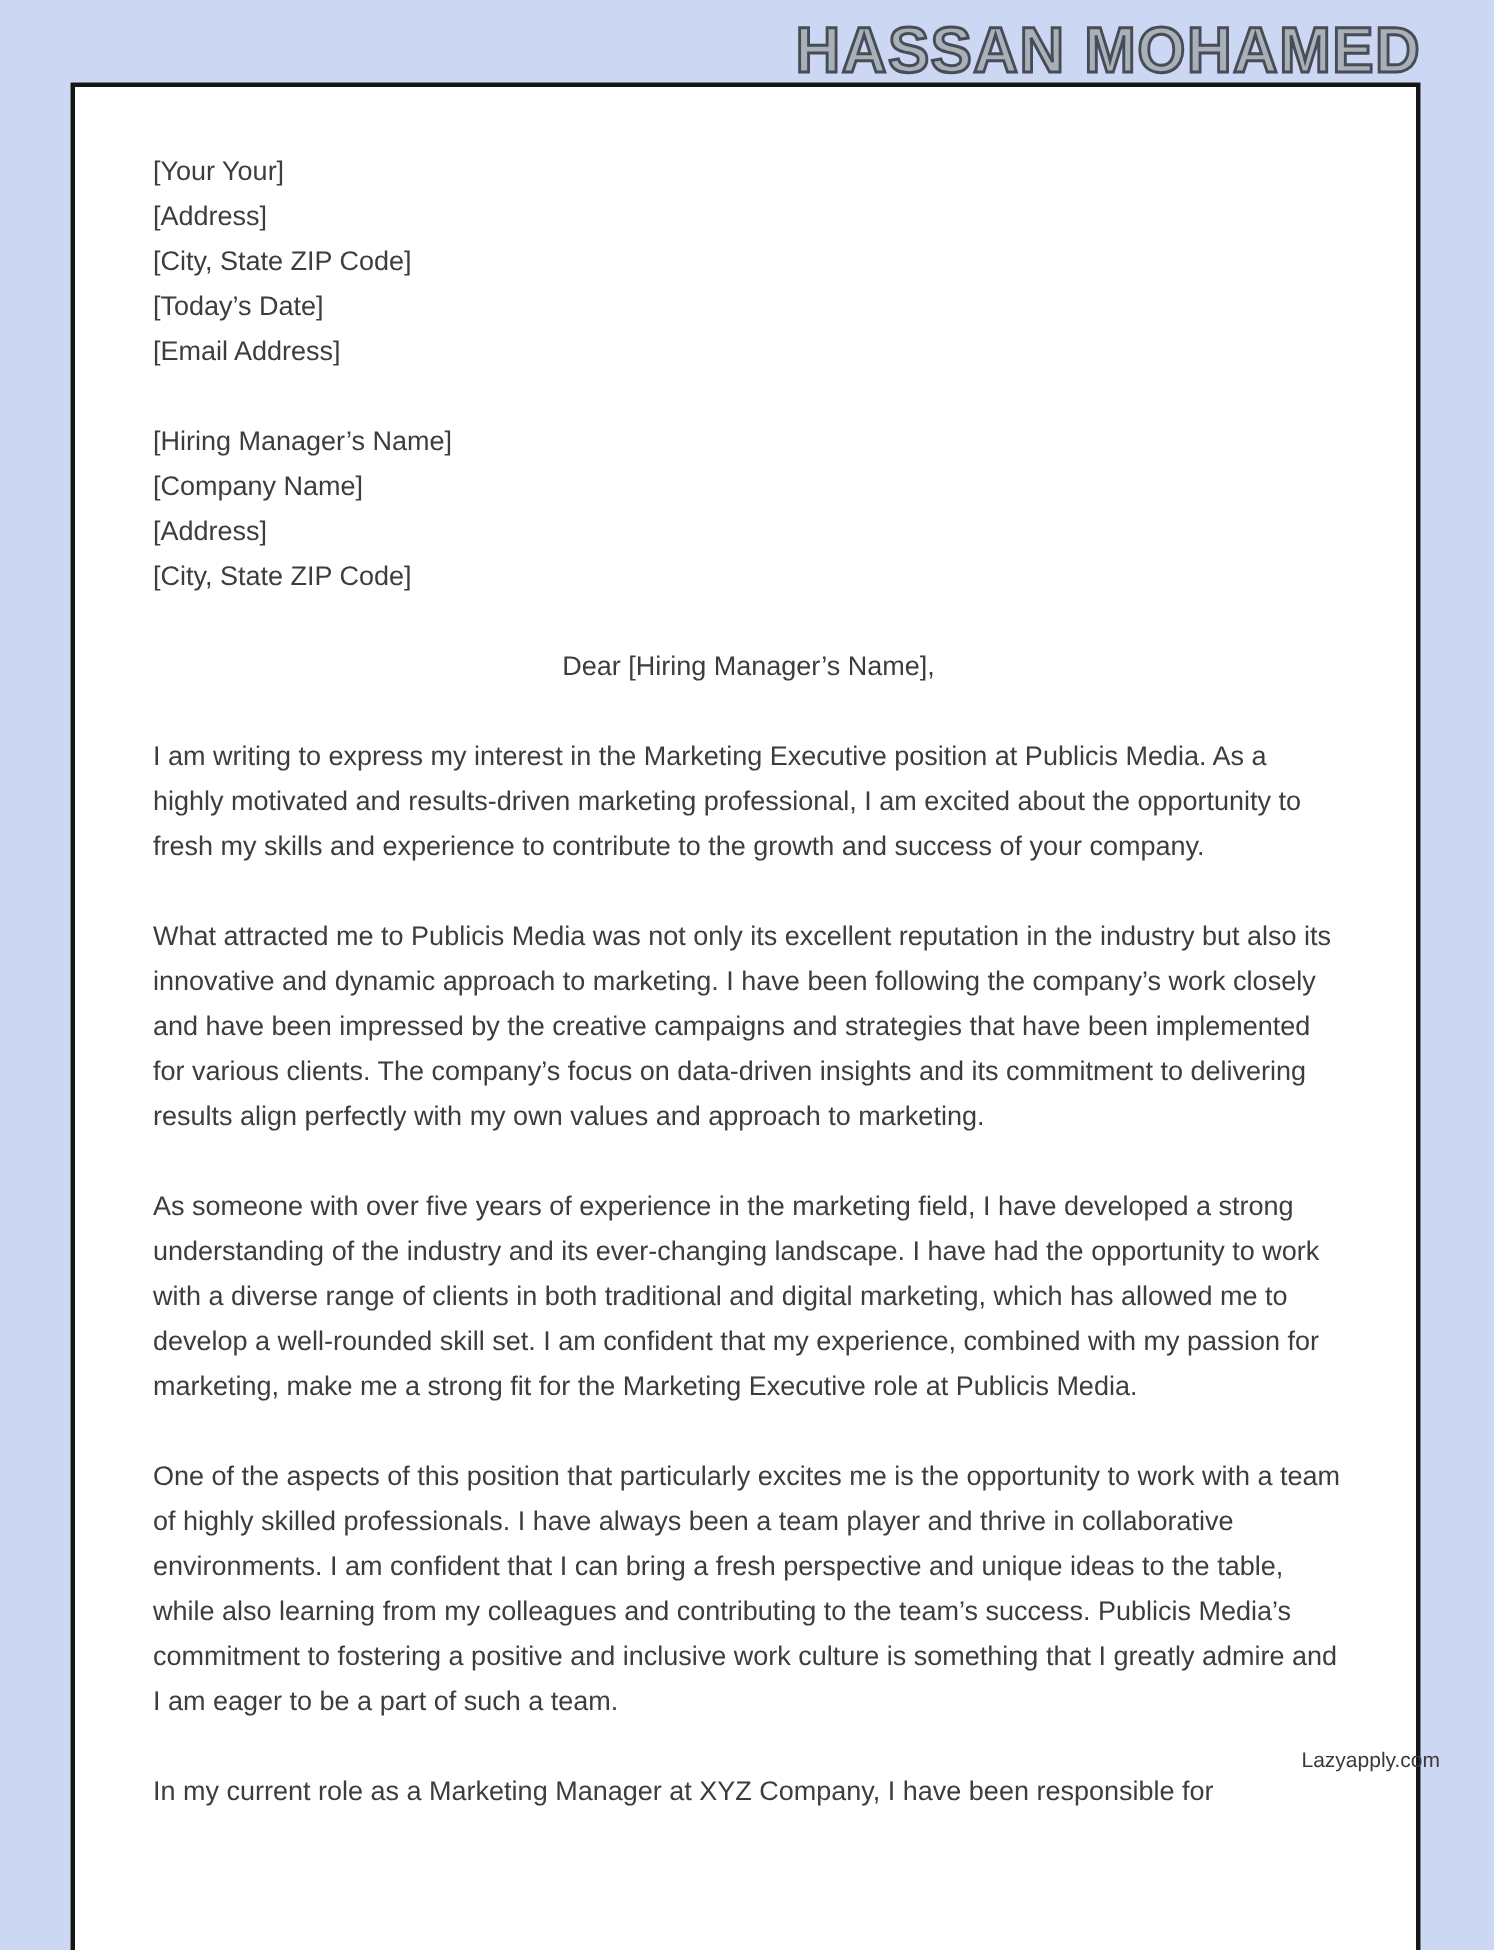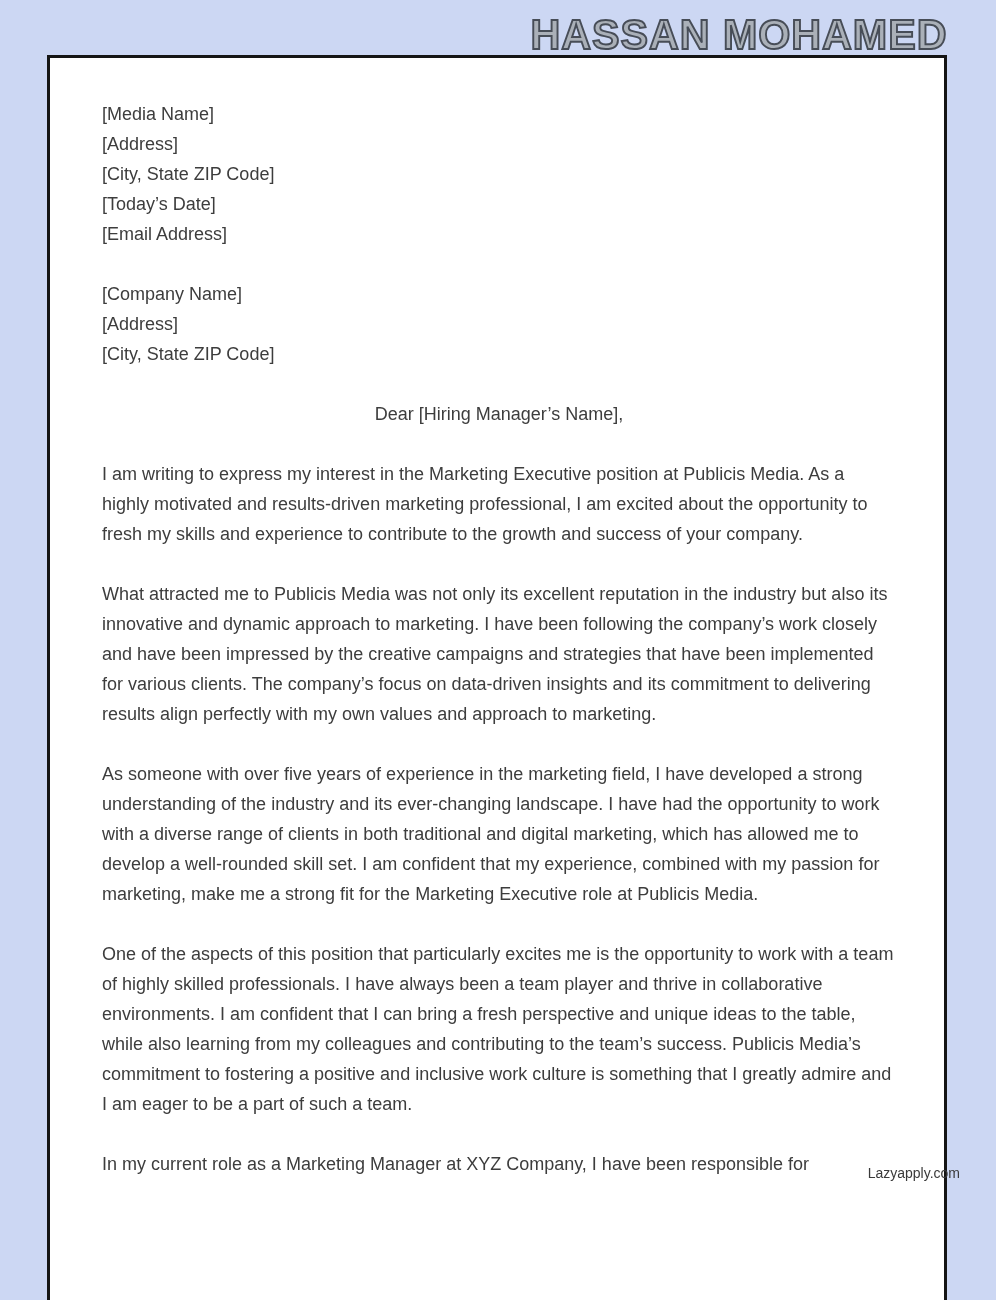--- a/index.html
+++ b/index.html
@@ -56,28 +56,29 @@
   }
 </style>
 </head>
 <body>
 
 <div class="header-name">HASSAN MOHAMED</div>
 
 <div class="page">
 
   <div class="block">
-    <div class="line">[Media Name]</div>
+    <div class="line">[Your Your]</div>
     <div class="line">[Address]</div>
     <div class="line">[City, State ZIP Code]</div>
     <div class="line">[Today’s Date]</div>
     <div class="line">[Email Address]</div>
   </div>
 
   <div class="block">
+    <div class="line">[Hiring Manager’s Name]</div>
     <div class="line">[Company Name]</div>
     <div class="line">[Address]</div>
     <div class="line">[City, State ZIP Code]</div>
   </div>
 
   <div class="salutation">Dear [Hiring Manager’s Name],</div>
 
   <p>I am writing to express my interest in the Marketing Executive position at Publicis Media. As a highly motivated and results-driven marketing professional, I am excited about the opportunity to fresh my skills and experience to contribute to the growth and success of your company.</p>
   <p>What attracted me to Publicis Media was not only its excellent reputation in the industry but also its innovative and dynamic approach to marketing. I have been following the company’s work closely and have been impressed by the creative campaigns and strategies that have been implemented for various clients. The company’s focus on data-driven insights and its commitment to delivering results align perfectly with my own values and approach to marketing.</p>
   <p>As someone with over five years of experience in the marketing field, I have developed a strong understanding of the industry and its ever-changing landscape. I have had the opportunity to work with a diverse range of clients in both traditional and digital marketing, which has allowed me to develop a well-rounded skill set. I am confident that my experience, combined with my passion for marketing, make me a strong fit for the Marketing Executive role at Publicis Media.</p>

